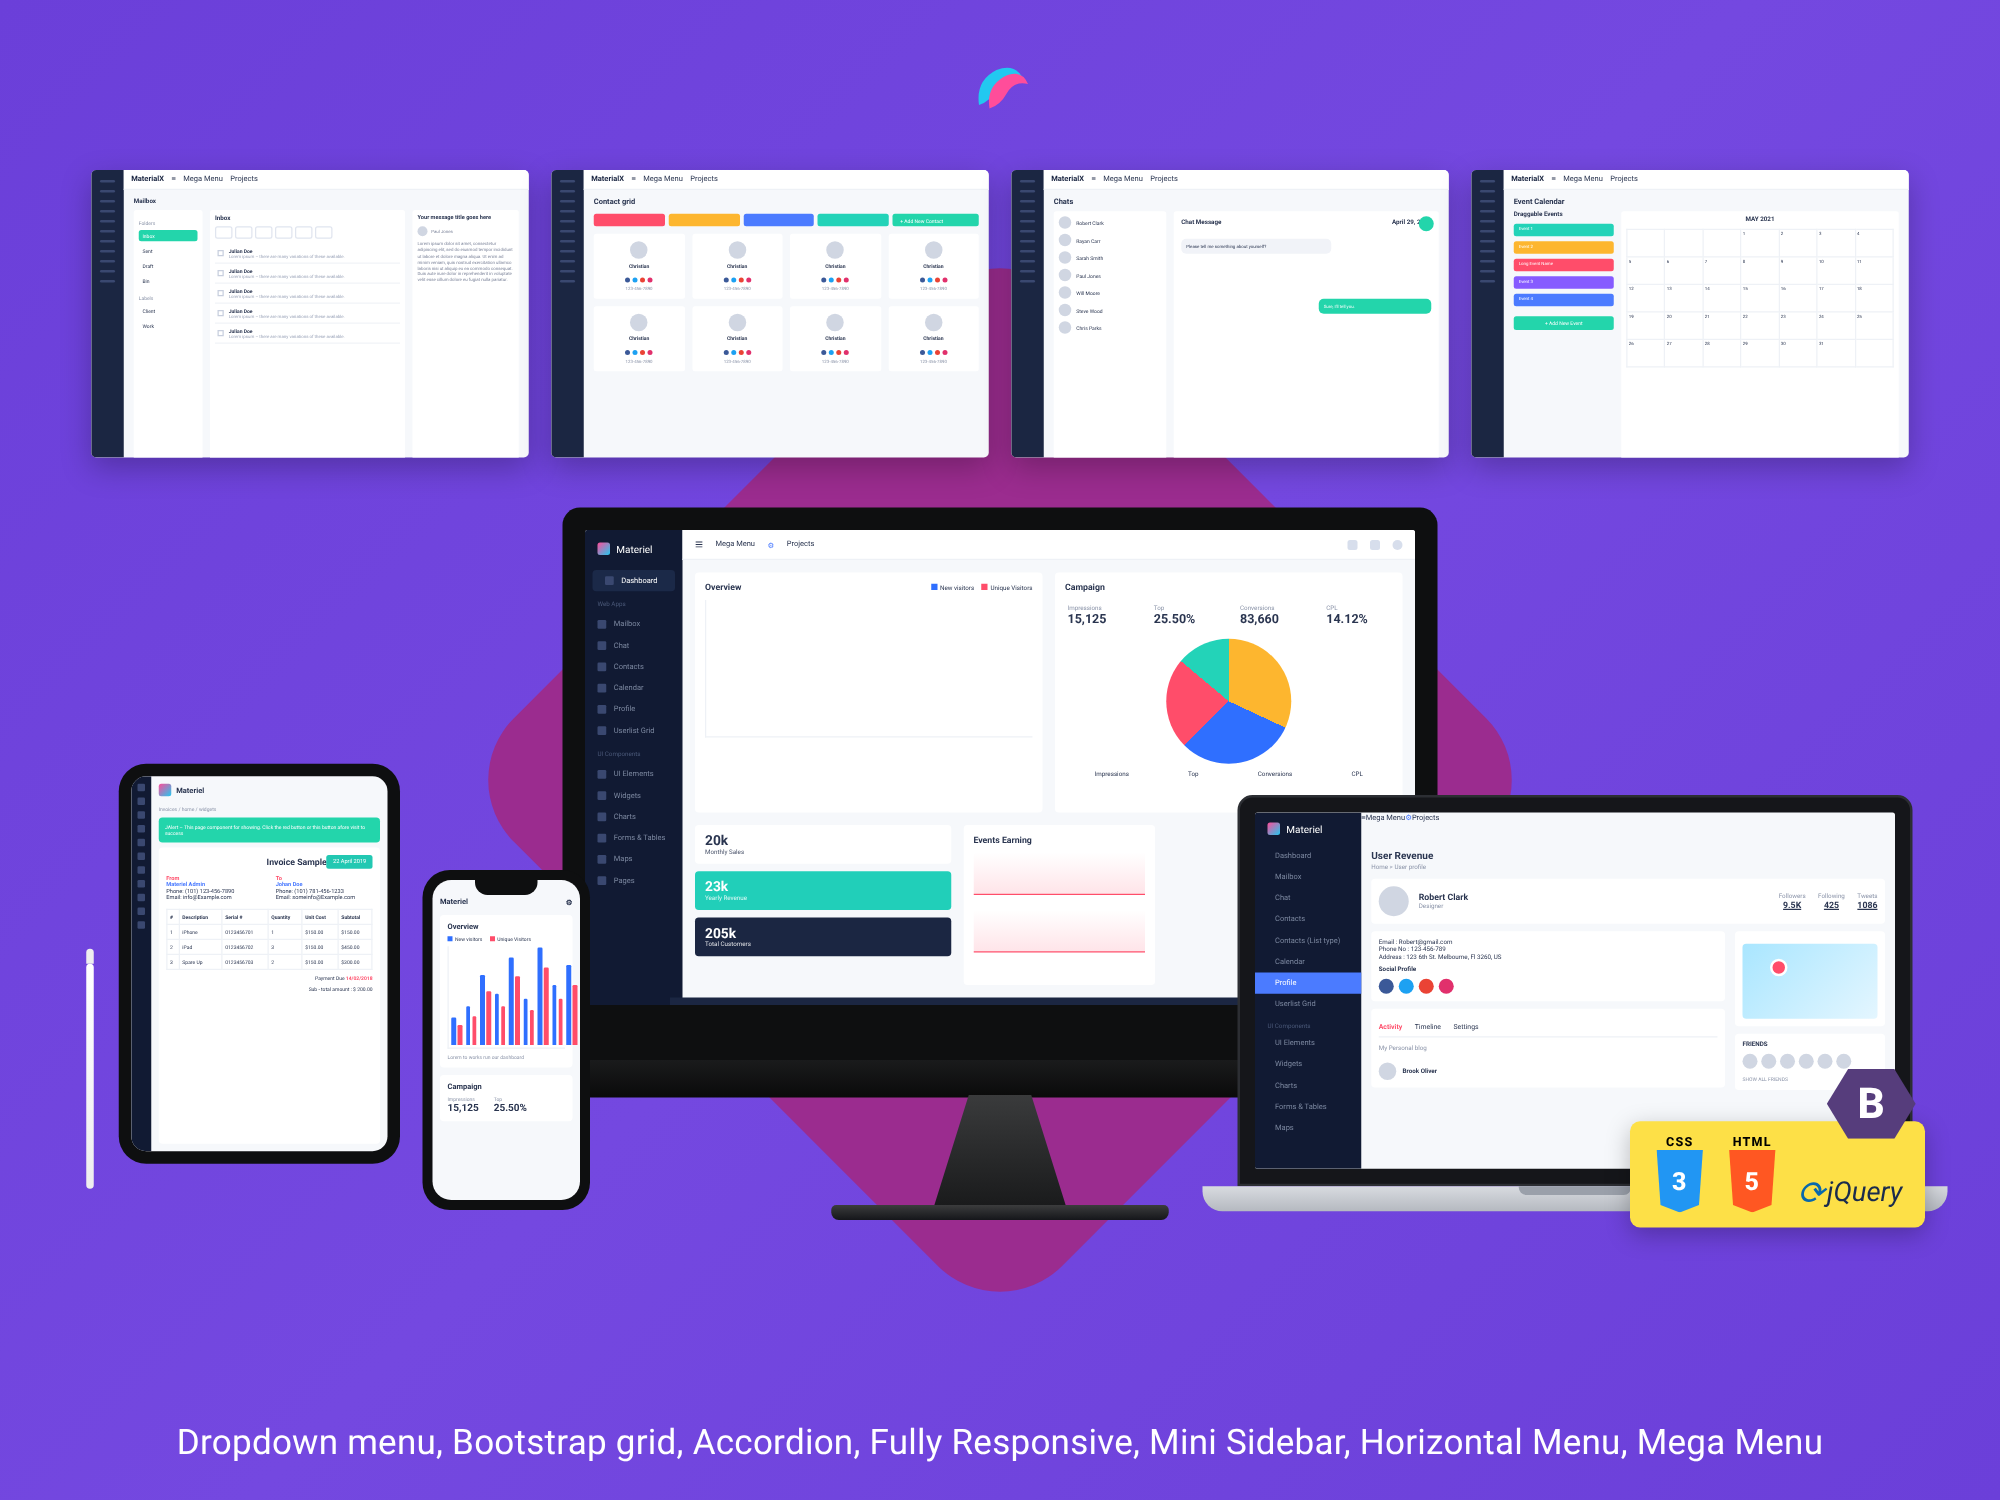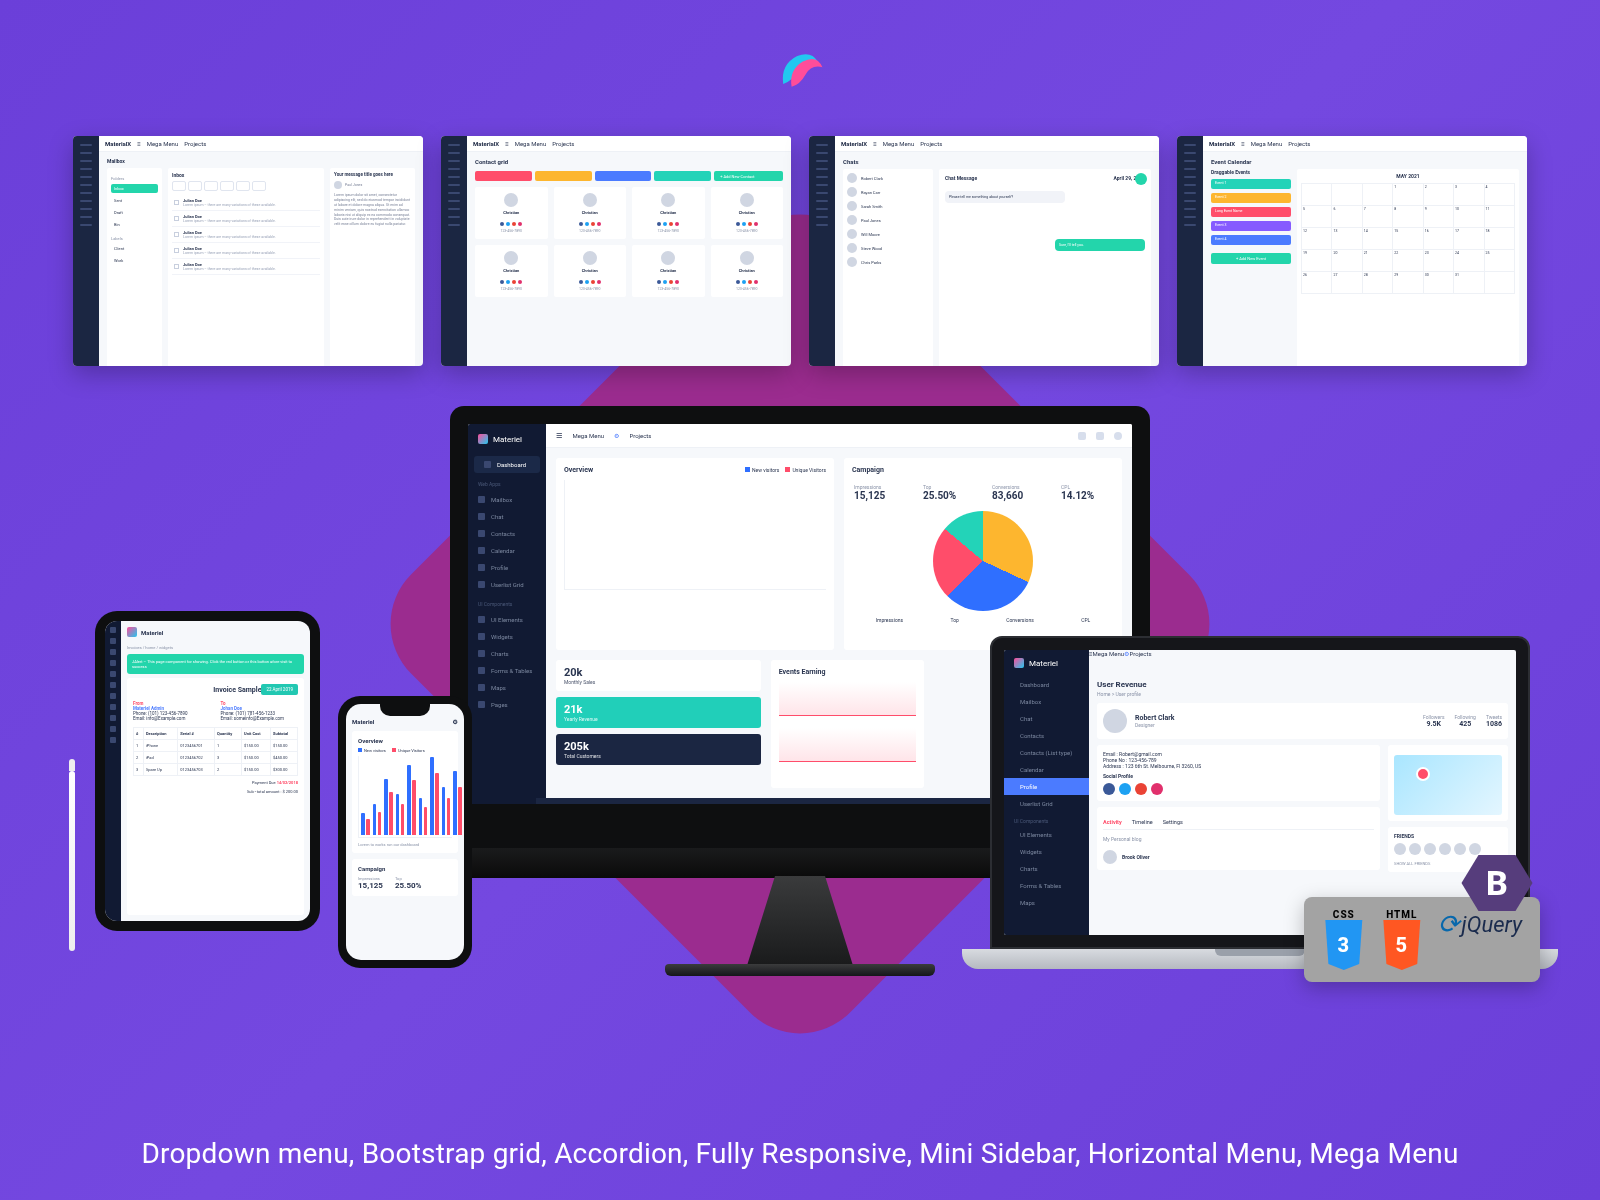--- a/index.html
+++ b/index.html
@@ -173,32 +173,32 @@
 .laptop-screen .side .sect { color:#4a5878; font-size:5px; padding:6px 10px 2px; }
 .laptop-screen .main { flex:1; display:flex; flex-direction:column; }
 .laptop-screen .content { padding:8px; flex:1; overflow:hidden; }
 .prof { display:flex; gap:8px; }
 .prof-l { flex:1.3; }
 .prof-r { width:120px; }
 .pcard { background:#fff; border-radius:3px; padding:6px; }
 .pheader { display:flex; align-items:center; gap:8px; padding:6px; background:#fff; border-radius:3px; margin-bottom:6px; }
 .pheader .av { width:24px; height:24px; border-radius:50%; background:#d0d6e2; }
 .pheader .stats { margin-left:auto; display:flex; gap:10px; font-size:5px; text-align:center; }
-.pheader .stats .n { font-size:7px; font-weight:700; color:#2a3550; }
+.pheader .stats .n { font-size:7px; font-weight:700; color:#2a3550;text-decoration:underline; }
 .map { height:60px; background:linear-gradient(135deg,#a9e6ff,#e4f6ff); border-radius:3px; position:relative; margin-top:4px; }
 .map::after { content:""; position:absolute; left:20%; top:20%; width:10px; height:10px; background:#ff4d6a; border:2px solid #fff; border-radius:50%; }
 .soc { display:flex; gap:4px; margin-top:4px; }
 .soc i { width:12px; height:12px; border-radius:50%; }
 .friends { display:flex; gap:3px; margin-top:4px; }
 .friends i { width:12px; height:12px; border-radius:50%; background:#d0d6e2; }
 .tabs { display:flex; gap:10px; font-size:5.5px; padding:6px 0 4px; border-bottom:1px solid #eef1f6; margin-bottom:6px; }
 .tabs .t.on { color:#ff4d6a; font-weight:700; }
 
 
-.badges { position:absolute; right:60px; bottom:218px; background:#a3a3a3; border-radius:8px; padding:12px 18px; display:flex; align-items:flex-start; gap:14px; z-index:6; box-shadow:0 6px 20px rgba(0,0,0,.25); }
+.badges { position:absolute; right:60px; bottom:218px; background:#fde047; border-radius:8px; padding:12px 18px; display:flex; align-items:flex-end; gap:14px; z-index:6; box-shadow:0 6px 20px rgba(0,0,0,.25); }
 .badge-css, .badge-html { display:flex; flex-direction:column; align-items:center; font-weight:800; font-size:10px; letter-spacing:1px; }
 .shield { width:44px; height:50px; position:relative; clip-path:polygon(8% 0,92% 0,85% 88%,50% 100%,15% 88%); display:flex; align-items:center; justify-content:center; color:#fff; font-size:20px; font-weight:800; }
 .shield.css { background:#2196f3; }
 .shield.html { background:#ff5722; }
 .jquery { font-size:22px; font-weight:400; color:#1a2b4d; font-style:italic; display:flex; align-items:center; gap:2px; }
 .jquery::before { content:"⟳"; color:#0868ac; font-size:26px; }
 .bs-badge { position:absolute; right:66px; bottom:286px; width:74px; height:62px; background:#563d7c; clip-path:polygon(25% 5%,75% 5%,98% 50%,75% 95%,25% 95%,2% 50%); display:flex; align-items:center; justify-content:center; color:#fff; font-size:34px; font-weight:800; z-index:7; }
 
 
 .footer { position:absolute; bottom:30px; left:0; right:0; text-align:center; color:#fff; font-size:28px; font-weight:400; z-index:5; letter-spacing:.2px; }
@@ -760,21 +760,21 @@
                   <span>CPL</span>
                 </div>
             </div>
             <div class="row3">
               <div class="stack">
                 <div class="tile w">
                     <div class="big">20k</div>
                     <div class="sm">Monthly Sales</div>
                   </div>
                 <div class="tile teal">
-                    <div class="big">21k</div>
+                    <div class="big">23k</div>
                     <div class="sm">Yearly Revenue</div>
                   </div>
                 <div class="tile dark">
                     <div class="big">205k</div>
                     <div class="sm">Total Customers</div>
                   </div>
               </div>
               <div class="panel">
                 <div class="ph">
                     <span>Events Earning</span>

